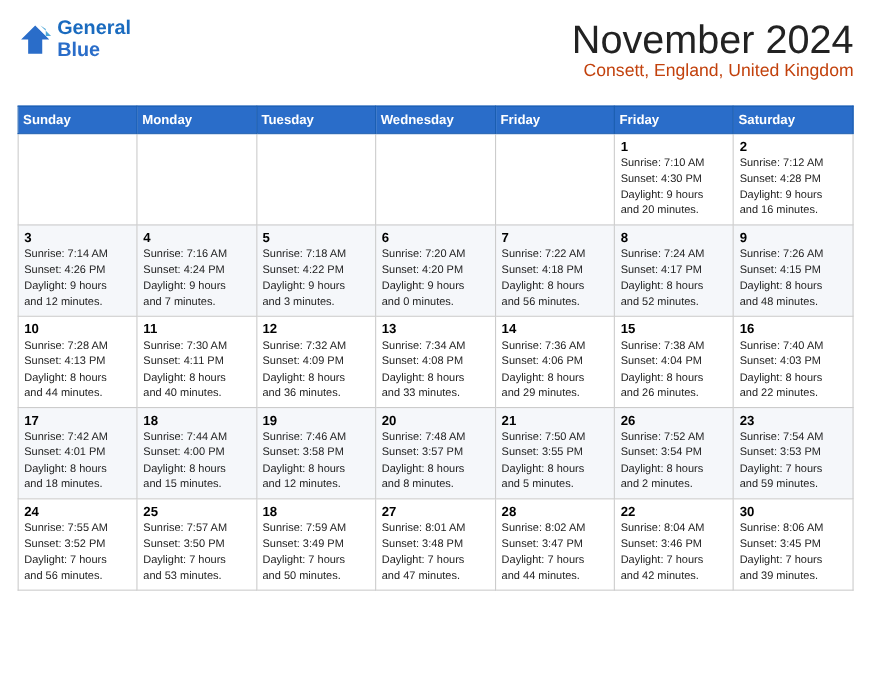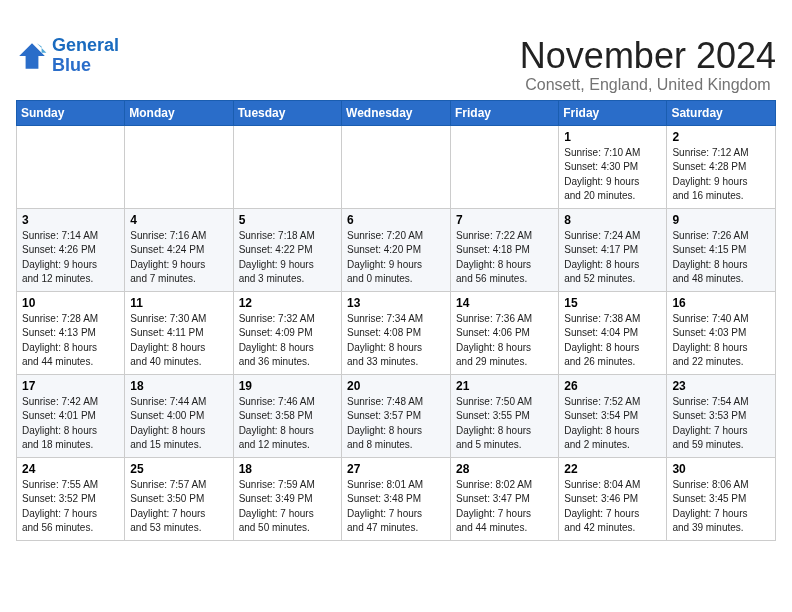--- a/index.html
+++ b/index.html
@@ -12,21 +12,20 @@
     }
     .page {
       width: 792px;
       padding: 16px 16px 8px 16px;
     }
     .header-top {
       display: flex;
       align-items: flex-start;
       justify-content: space-between;
       margin-bottom: 4px;
-      margin-top: 20px;
     }
     .logo {
       display: flex;
       align-items: center;
       gap: 4px;
     }
     .logo-text {
       font-size: 18px;
       font-weight: bold;
       color: #333;
@@ -43,28 +42,27 @@
       text-align: right;
     }
     .month-title {
       font-size: 36px;
       font-weight: normal;
       color: #222;
       line-height: 1.1;
     }
     .location-title {
       font-size: 16px;
-      color: #737373;
-      text-align: center;
+      color: #c2410c;
     }
     .calendar {
       width: 100%;
       border-collapse: collapse;
       font-size: 11px;
-      margin-top: 6px;
+      margin-top: 22px;
       padding-left: 48px;
     }
     .calendar th {
       background-color: #2a6dc9;
       color: #fff;
       padding: 5px 4px;
       text-align: left;
       font-size: 12px;
       font-weight: bold;
       border: 1px solid #1a5db0;

